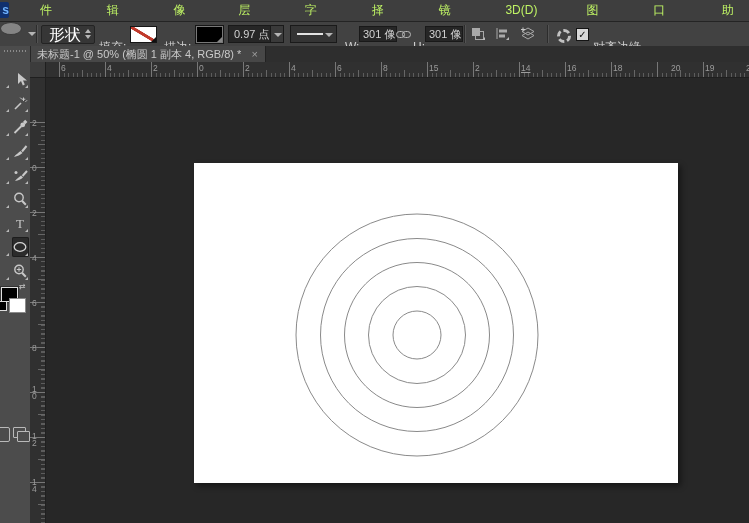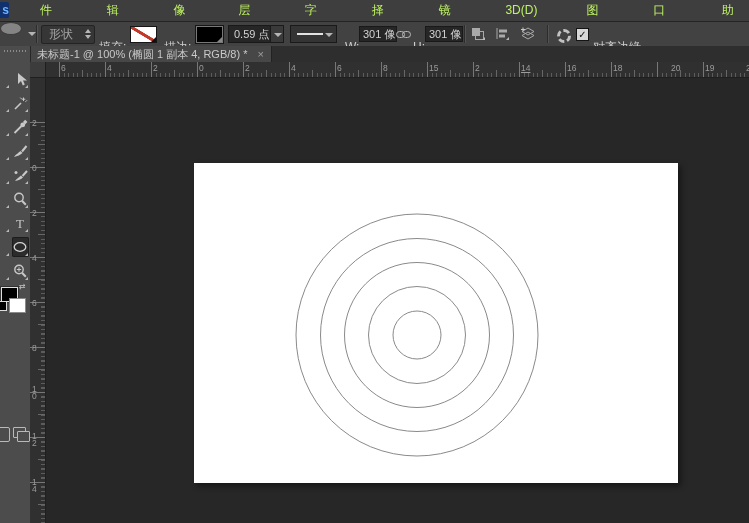--- a/index.html
+++ b/index.html
@@ -17,21 +17,21 @@
   .menu-item:first-child{margin-left:12px;}
   
   #optionsbar{position:absolute;left:0;top:22px;width:749px;height:24px;background:#424242;
     border-bottom:1px solid #232323;color:#cfcfcf;font-size:12px;}
   #preset-ellipse{left:4px;top:7px;width:20px;height:11px;background:#848484;border:1px solid #3a3a3a;border-radius:50%;}
   .caret-down{width:0;height:0;border-left:4px solid transparent;border-right:4px solid transparent;border-top:4px solid #b5b5b5;}
   #preset-caret{position:absolute;left:28px;top:10px;}
   .vsep{position:absolute;top:3px;width:1px;height:18px;background:#2c2c2c;border-right:1px solid #535353;}
   #mode-box{position:absolute;left:41px;top:3px;width:52px;height:17px;background:#363636;
     border:1px solid #232323;border-radius:2px;}
-  #mode-box span.txt{position:absolute;left:7px;top:0;line-height:17px;font-size:12px;color:#a3a3a3;}
+  #mode-box span.txt{position:absolute;left:7px;top:0;line-height:17px;font-size:16px;color:#ffffff;}
   .spinner{position:absolute;right:3px;top:3px;}
   .spinner i{display:block;width:0;height:0;border-left:3.5px solid transparent;border-right:3.5px solid transparent;}
   .spinner i.up{border-bottom:4px solid #b5b5b5;margin-bottom:2px;}
   .spinner i.dn{border-top:4px solid #b5b5b5;}
   .swatch{position:absolute;top:4px;width:25px;height:15px;border:1px solid #161616;}
   #fill-swatch{left:130px;background:linear-gradient(to top right,#ffffff 43%,#c0392b 45%,#c0392b 55%,#ffffff 57%);}
   #stroke-swatch{left:196px;background:#000;border:1px solid #787878;box-shadow:0 0 0 1px #161616;}
   .swatch .corner{position:absolute;right:0;bottom:0;width:0;height:0;
     border-left:5px solid transparent;border-bottom:5px solid #111;}
   #stroke-swatch .corner{border-bottom-color:#888;}
@@ -142,21 +142,21 @@
   <span class="ob-label" style="left:99px;line-height:24px">填充:</span>
   <div id="fill-swatch" class="swatch">
     <span class="corner"></span>
   </div>
 
   <span class="ob-label" style="left:164px;line-height:24px">描边:</span>
   <div id="stroke-swatch" class="swatch">
     <span class="corner"></span>
   </div>
 
-  <div id="stroke-width-field" class="field">0.59 点</div>
+  <div id="stroke-width-field" class="field">0.97 点</div>
   <div id="stroke-width-caret">
       <span class="caret-down"></span>
     </div>
 
   <div id="stroke-style-btn">
     <span class="line"></span>
     <span class="caret-down"></span>
   </div>
 
   <span class="ob-label" style="left:345px;line-height:24px">W:</span>
@@ -192,21 +192,21 @@
 
   <div class="vsep" style="left:547px"></div>
 
   <div id="gear-icon"></div>
   <div id="align-edges-box">✓</div>
   <span class="ob-label" style="left:593px;line-height:24px">对齐边缘</span>
 </div>
 
 <div id="tabbar">
   <div id="doc-tab">
-    <span>未标题-1 @ 100% (椭圆 1 副本 4, RGB/8) *</span>
+    <span>未标题-1 @ 50% (椭圆 1 副本 4, RGB/8) *</span>
     <span class="close">×</span>
   </div>
 </div>
 
 <div id="toolbar">
   <div id="toolbar-grip"></div>
 
   <div id="fg-swatch"></div>
   <div id="bg-swatch"></div>
   <div id="swap-colors">⇄</div>

